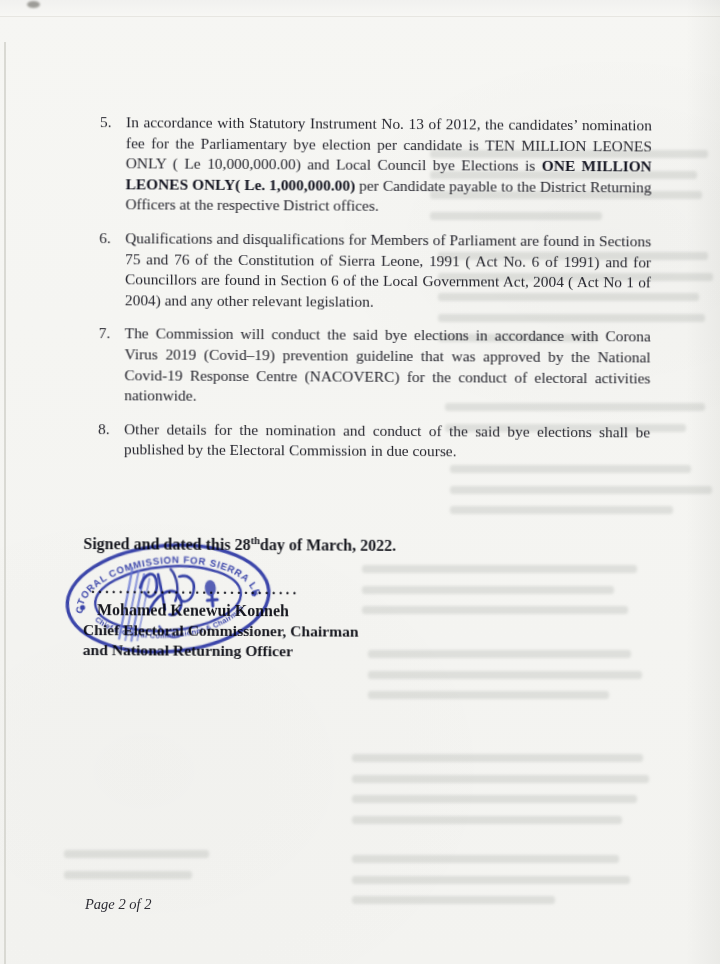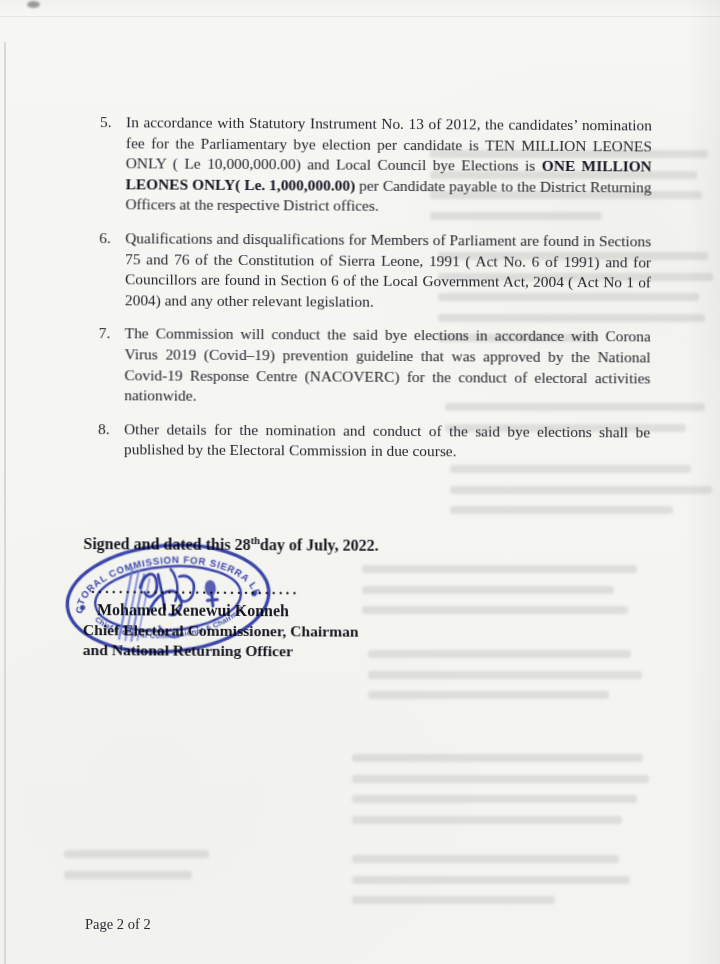--- a/index.html
+++ b/index.html
@@ -68,22 +68,22 @@
   .sig-name{margin-top:5px;margin-left:14px;font-size:16px;line-height:20px;}
   .sig-title{font-size:15.6px;line-height:20px;}
 
   .stamp{
     position:absolute;left:-22px;top:12px;width:214px;height:114px;
     transform:rotate(-5deg);
     mix-blend-mode:multiply;opacity:.93;
   }
 
   .footer{
-    position:absolute;left:85px;top:916px;
-    font-size:14.5px;color:#2c2c34;
+    position:absolute;left:85px;top:896px;
+    font-size:14.5px;color:#2c2c34;font-style:italic;
   }
 </style>
 </head>
 <body>
 
 <div class="page">
 
   <div class="top-strip"></div>
   <div class="left-edge"></div>
   <div class="edge-shade"></div>
@@ -158,21 +158,21 @@
 
       <div class="item">
         <span class="num">8.</span>
         <div class="body">Other details for the nomination and conduct of the said bye elections shall be published by the Electoral Commission in due course.</div>
       </div>
 
     </div>
 
     <div class="signature">
 
-      <div class="signed-line"><span>Signed and dated this 28</span><sup>th</sup><span>day of July, 2022.</span></div>
+      <div class="signed-line"><span>Signed and dated this 28</span><sup>th</sup><span>day of March, 2022.</span></div>
 
       <div class="sig-dots">..............................</div>
 
       <div class="sig-name">Mohamed Kenewui Konneh</div>
       <div class="sig-title">Chief Electoral Commissioner, Chairman</div>
       <div class="sig-title">and National Returning Officer</div>
 
       <svg class="stamp" viewBox="0 0 214 114" xmlns="http://www.w3.org/2000/svg">
         <defs>
           <path id="arcTop" d="M 21,64 A 86,42 0 1 1 193,64" fill="none"></path>

